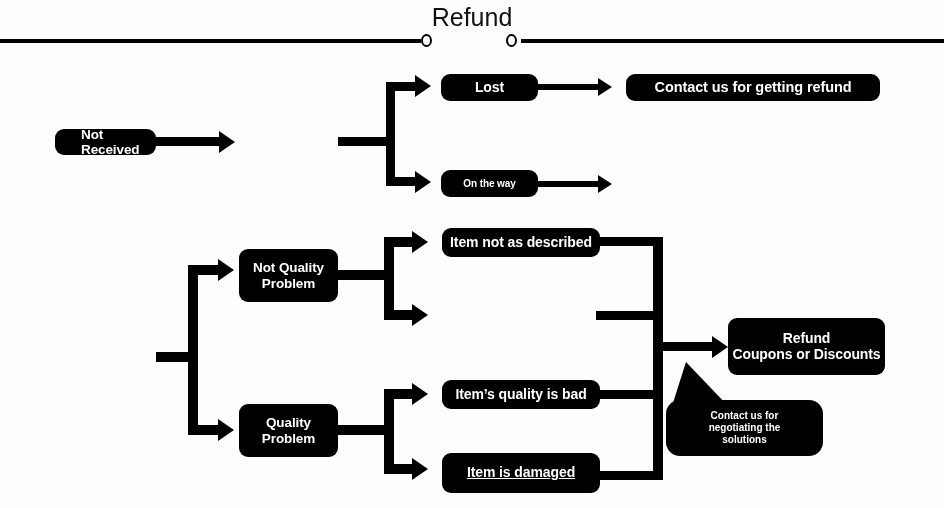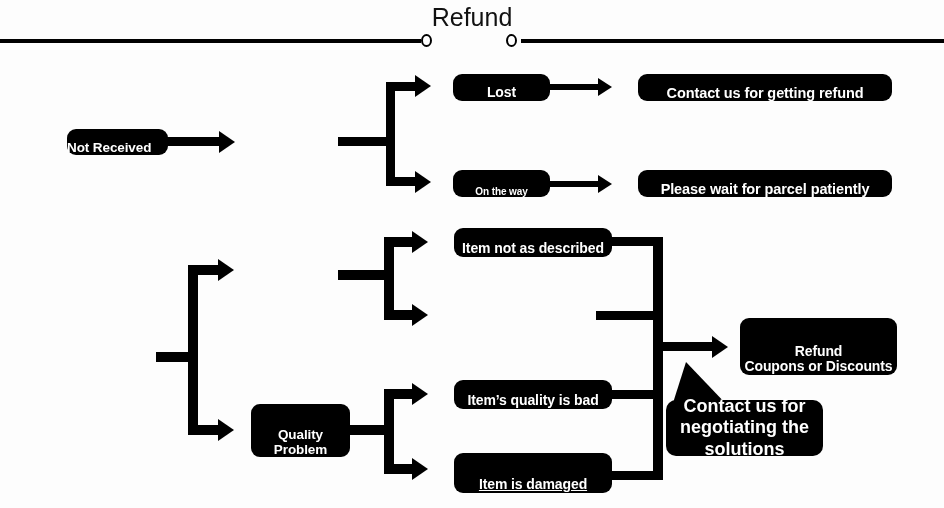--- a/index.html
+++ b/index.html
@@ -58,29 +58,28 @@
   .header-dot.d1 { left: 421px; }
   .header-dot.d2 { left: 506px; }
 
   
   .node {
     position: absolute;
     background: #000000;
     color: #ffffff;
     border-radius: 9px;
     display: flex;
-    align-items: flex-end;
+    align-items: center;
     justify-content: center;
     text-align: center;
     box-sizing: border-box;
     font-weight: 700;
     line-height: 1.12;
     z-index: 5;
     letter-spacing: -0.1px;
-    margin-left: 12px;
   }
   .node.left-align {
     justify-content: flex-start;
     text-align: left;
   }
 
   
   .bar {
     position: absolute;
     background: #000000;
@@ -134,21 +133,21 @@
 
   <div class="header-title">Refund</div>
   <div class="header-rule-left"></div>
   <div class="header-dot d1"></div>
   <div class="header-dot d2"></div>
   <div class="header-rule-right"></div>
 
   <div class="bar" style="left:155px; top:137px; width:64px; height:9px;"></div>
   <div class="arrow" style="left:219px; top:131px;"></div>
 
-  <div class="node left-align" style="left:55px; top:129px; width:101px; height:26px; font-size:13.5px; padding-left:0;">
+  <div class="node left-align" style="left:55px; top:129px; width:101px; height:26px; font-size:13.5px; padding-left:26px;">
     <span>Not Received</span>
   </div>
 
 
   <div class="bar" style="left:338px; top:137px; width:56px; height:9px;"></div>
   <div class="bar" style="left:386px; top:82px; width:9px; height:104px;"></div>
 
   <div class="bar" style="left:386px; top:82px; width:31px; height:9px;"></div>
   <div class="arrow" style="left:415px; top:75px;"></div>
 
@@ -166,34 +165,34 @@
     <span>Contact us for getting refund</span>
   </div>
 
   <div class="node" style="left:441px; top:170px; width:97px; height:27px; font-size:10px;">
     <span>On the way</span>
   </div>
 
   <div class="bar" style="left:538px; top:181px; width:62px; height:6px;"></div>
   <div class="arrow small" style="left:598px; top:175px;"></div>
 
-  <div class="node" style="left:626px; top:170px; width:254px; height:27px; font-size:14.5px;">
-    <span>Please wait for parcel patiently</span>
-  </div>
 
 
   <div class="bar" style="left:156px; top:352px; width:42px; height:10px;"></div>
   <div class="bar" style="left:188px; top:265px; width:10px; height:170px;"></div>
 
   <div class="bar" style="left:188px; top:265px; width:32px; height:10px;"></div>
   <div class="arrow" style="left:218px; top:259px;"></div>
 
   <div class="bar" style="left:188px; top:425px; width:32px; height:10px;"></div>
   <div class="arrow" style="left:218px; top:419px;"></div>
 
+  <div class="node" style="left:239px; top:249px; width:99px; height:53px; font-size:13.5px;">
+    <span>Not Quality Problem</span>
+  </div>
 
   <div class="bar" style="left:338px; top:270px; width:54px; height:10px;"></div>
   <div class="bar" style="left:384px; top:237px; width:10px; height:83px;"></div>
 
   <div class="bar" style="left:384px; top:237px; width:30px; height:10px;"></div>
   <div class="arrow" style="left:412px; top:231px;"></div>
 
   <div class="bar" style="left:384px; top:310px; width:30px; height:10px;"></div>
   <div class="arrow" style="left:412px; top:304px;"></div>
 
@@ -235,21 +234,21 @@
 
   <div class="node" style="left:728px; top:318px; width:157px; height:57px; font-size:14px;">
     <div>
       <div>Refund</div>
       <div>Coupons or Discounts</div>
     </div>
   </div>
 
   <div class="callout-tail" style="left:672px; top:362px;"></div>
 
-  <div class="callout" style="left:666px; top:400px; width:157px; height:56px; font-size:18px;">
+  <div class="callout" style="left:666px; top:400px; width:157px; height:56px; font-size:10px;border-radius:14px;">
     <div>
       <div>Contact us for</div>
       <div>negotiating the</div>
       <div>solutions</div>
     </div>
   </div>
 
 </div>
 
 </body></html>

